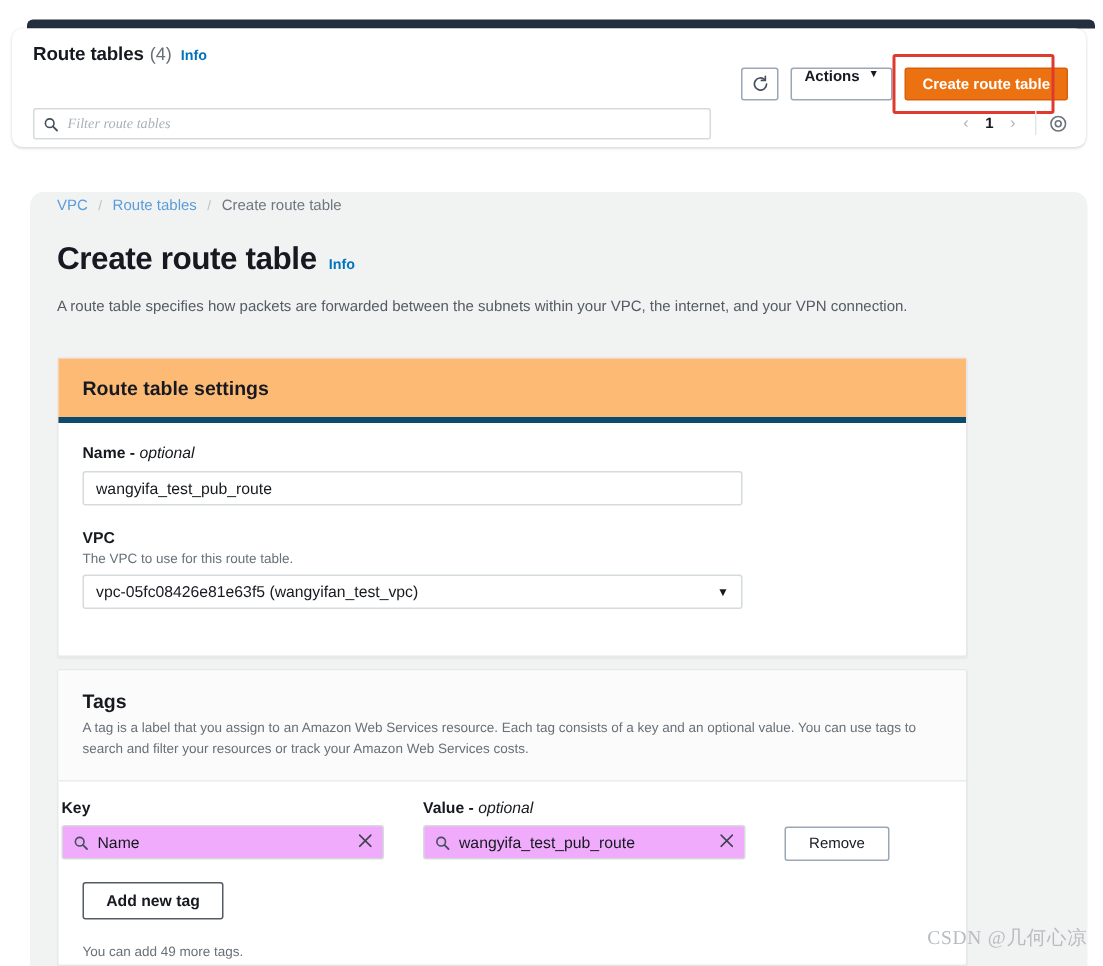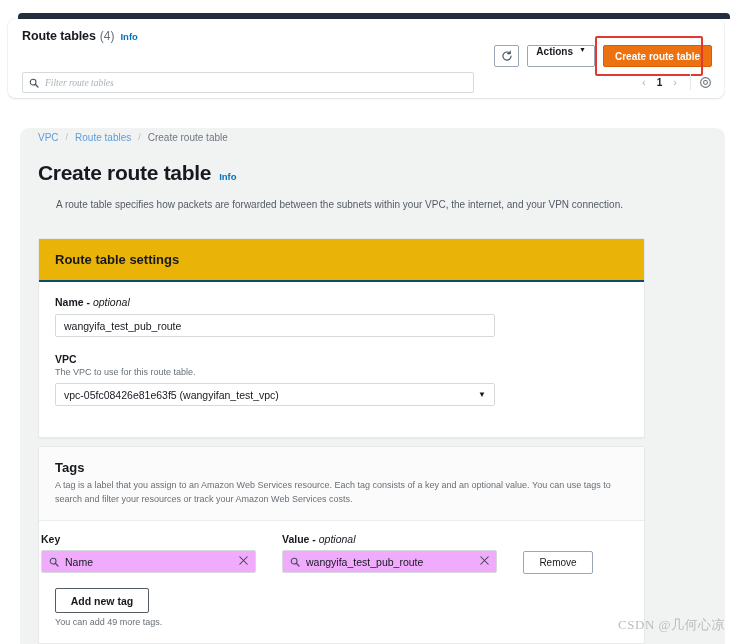--- a/index.html
+++ b/index.html
@@ -75,36 +75,36 @@
   }
   .bc-link { color: #5b9dd9; }
   .bc-sep { color: #b9c0c6; font-size: 9px; }
   .bc-cur { color: #6e7780; }
 
   .page-title-row { position:absolute; left: 18px; top: 33px; display:flex; align-items:baseline; gap: 8px; }
   .page-title { font-size: 21px; font-weight: bold; color: #16191f; letter-spacing: -.3px; }
   .page-info { font-size: 9.5px; color: #0073bb; font-weight: bold; }
 
   .page-desc {
-    position: absolute; left: 36px; top: 70px; width: 575px;
+    position: absolute; left: 18px; top: 70px; width: 575px;
     font-size: 10px; line-height: 1.45; color: #545b64;
   }
 
   
   .card {
     position: absolute; left: 18px; width: 607px;
     background: #ffffff; border: 1px solid #e8e8e8; border-radius: 2px;
     box-shadow: 0 1px 1px rgba(0,0,0,.04);
   }
   #card-settings { top: 110px; height: 200px; }
   #card-tags    { top: 318px; height: 198px; }
 
   .card-head {
-    height: 43px; border-bottom: 2px solid #0c4a6e; display:flex; align-items:center;
-    padding: 0 16px; background: #eab308;
+    height: 43px; border-bottom: 4px solid #0c4a6e; display:flex; align-items:center;
+    padding: 0 16px; background: #fdba74;
   }
   .card-head-tall { height: auto; padding: 13px 16px 14px 16px; border-bottom: 1px solid #eaeded; background:#fbfbfb; }
   .card-title { font-size: 13px; font-weight: bold; color: #16191f; }
   .card-sub { font-size: 9px; line-height: 1.5; color: #687078; margin-top: 4px; width: 560px; }
 
   .card-body { padding: 14px 32px 0 16px; }
 
   .field-label { font-size: 10.5px; font-weight: bold; color: #16191f; }
   .field-label .opt { font-weight: normal; font-style: italic; }
   .field-hint { font-size: 9px; color: #687078; margin-top: 2px; }
@@ -137,21 +137,21 @@
   .btn-remove {
     height: 23px; min-width: 70px; border: 1px solid #9ba7b6; border-radius: 2px; background:#fff;
     display:flex; align-items:center; justify-content:center;
     font-size: 10px; color: #16191f;
   }
   .btn-addtag {
     margin: 14px 0 0 16px; width: 94px; height: 25px; border: 1px solid #545b64; border-radius: 2px;
     background: #fff; display:flex; align-items:center; justify-content:center;
     font-size: 10.5px; font-weight: bold; color: #16191f;
   }
-  .tags-note { margin: 4px 0 0 16px; font-size: 9px; color: #687078; }
+  .tags-note { margin: 16px 0 0 16px; font-size: 9px; color: #687078; }
 
   
   .watermark {
     position: absolute; right: 10px; bottom: 10px;
     font-size: 13px; color: #b8bcc0; letter-spacing: .5px;
     font-family: Liberation Serif, serif;
   }
   .ico { display:inline-flex; align-items:center; justify-content:center; }
 </style>
 </head>

